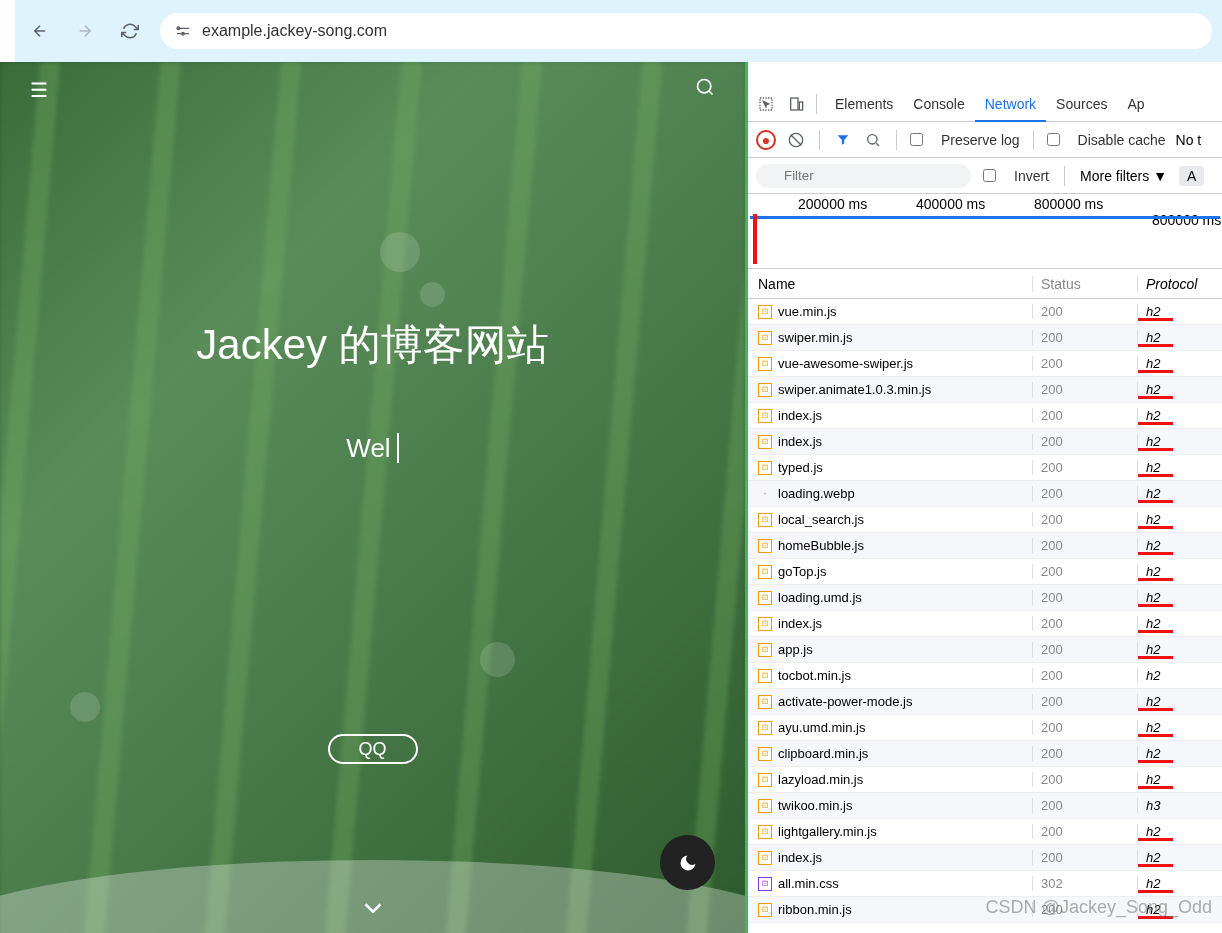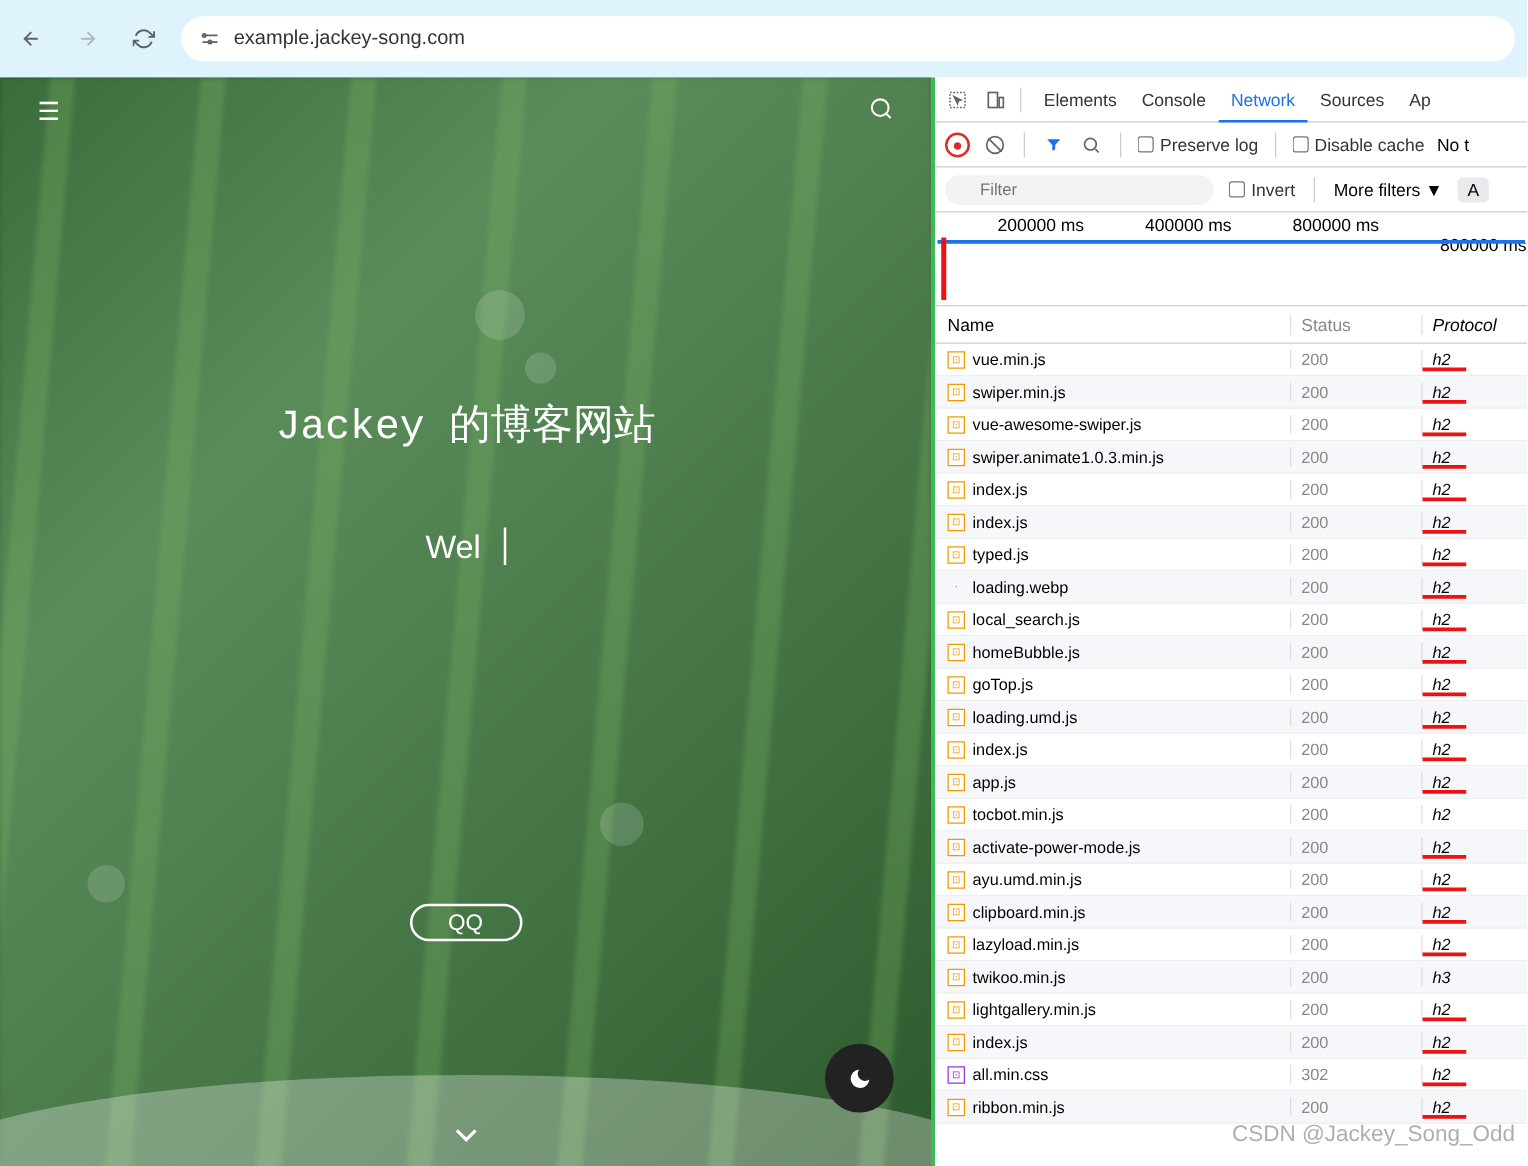--- a/index.html
+++ b/index.html
@@ -1,59 +1,59 @@
 <!DOCTYPE html>
 <html><head>
 <meta charset="utf-8">
 <style>
 * { box-sizing: border-box; margin: 0; padding: 0; }
 body { font-family: -apple-system, BlinkMacSystemFont, "Segoe UI", Arial, sans-serif; font-size: 14px; background: #fff; width: 1222px; height: 933px; overflow: hidden; }
 
 
-.browser-bar { height: 62px; background: #dff3fc; display: flex; align-items: center; padding: 0 10px; gap: 15px; }
+.browser-bar { height: 62px; background: #dff3fc; display: flex; align-items: center; padding: 0 10px; gap: 15px; margin-left: 15px; }
 .nav-btn { width: 30px; height: 30px; display: flex; align-items: center; justify-content: center; color: #5f6368; cursor: pointer; }
 .url-bar { flex: 1; height: 36px; background: #fff; border-radius: 18px; display: flex; align-items: center; padding: 0 12px; gap: 8px; }
 .site-badge { width: 22px; height: 22px; display: flex; align-items: center; justify-content: center; color: #5f6368; font-size: 11px; }
 .url-text { font-size: 16px; color: #333; position: relative; }
 .underline-red { position: absolute; bottom: -3px; left: 18px; width: 250px; height: 4px; border-bottom: 3px solid #e11; border-radius: 50%; }
 
 
 .main { display: flex; height: calc(933px - 55px); }
 .left-pane { width: 745px; position: relative; background: linear-gradient(135deg, #2d5a2d 0%, #4a7c4a 30%, #3d6b3d 60%, #2d5a2d 100%); overflow: hidden; }
 .bamboo-bg { position: absolute; inset: 0; background:
   repeating-linear-gradient(95deg, transparent 0, transparent 40px, rgba(120,180,100,0.3) 40px, rgba(120,180,100,0.3) 60px, transparent 60px, transparent 120px),
   linear-gradient(135deg, #3a6b3a 0%, #5a8c5a 30%, #487848 60%, #2d5a2d 100%);
   filter: blur(2px); }
 .bubble { position: absolute; border-radius: 50%; background: rgba(255,255,255,0.15); }
 .blog-header { position: relative; height: 55px; display: flex; align-items: center; justify-content: space-between; padding: 0 30px; }
 .menu-icon, .search-icon { color: #fff; font-size: 20px; cursor: pointer; }
 .blog-title { color: #fff; font-size: 26px; font-family: "Comic Sans MS", cursive; font-weight: bold; }
 .hero { position: relative; text-align: center; padding-top: 200px; color: #fff; }
-.hero h1 { font-size: 33px; font-weight: 400; margin-bottom: 60px; font-family: Liberation Mono, monospace; }
+.hero h1 { font-size: 42px; font-weight: 400; margin-bottom: 60px; }
 .hero-sub { font-size: 26px; }
-.cursor { border-right: 2px solid #fff; padding-right: 18px; }
+.cursor { border-right: 2px solid #fff; padding-right: 6px; }
 .qq-btn { position: relative; margin: 270px auto 0; width: 90px; height: 30px; border: 2px solid #fff; border-radius: 20px; color: #fff; display: flex; align-items: center; justify-content: center; font-size: 18px; }
 .dark-btn { position: absolute; bottom: 50px; right: 30px; width: 55px; height: 55px; background: #222; border-radius: 50%; display: flex; align-items: center; justify-content: center; color: #fff; font-size: 20px; }
 .wave { position: absolute; bottom: 0; left: 0; right: 0; height: 80px; background: rgba(255,255,255,0.3); clip-path: ellipse(60% 100% at 50% 100%); }
 .scroll-down { position: absolute; bottom: 10px; left: 50%; transform: translateX(-50%); color: #fff; font-size: 28px; }
 
 
 .devtools { flex: 1; background: #fff; border-left: 3px solid #3cba54; display: flex; flex-direction: column; overflow: hidden; }
-.dt-tabs { height: 36px; display: flex; align-items: center; border-bottom: 1px solid #ccc; padding: 0 5px; gap: 5px; }
+.dt-tabs { height: 36px; display: flex; align-items: center; border-bottom: 1px solid #ccc; padding: 0 5px; gap: 5px; margin-top: 24px; }
 .dt-tab-icon { width: 25px; height: 25px; display: flex; align-items: center; justify-content: center; color: #5f6368; }
 .dt-sep { width: 1px; height: 20px; background: #ccc; margin: 0 3px; }
 .dt-tab { padding: 8px 10px; color: #333; cursor: pointer; }
 .dt-tab.active { color: #1a73e8; border-bottom: 2px solid #1a73e8; }
 .dt-toolbar { height: 36px; display: flex; align-items: center; border-bottom: 1px solid #ccc; padding: 0 8px; gap: 10px; }
 .tb-icon { width: 20px; height: 20px; display: flex; align-items: center; justify-content: center; }
 .rec-icon { color: #d93025; border: 2px solid #d93025; border-radius: 50%; }
 .clear-icon { color: #5f6368; }
 .filter-icon { color: #1a73e8; }
 .search-icon2 { color: #5f6368; }
-.chk-label { display: flex; align-items: center; gap: 5px; color: #333; }
+.chk-label { display: flex; align-items: center; gap: 18px; color: #333; }
 .dt-filter { height: 36px; display: flex; align-items: center; border-bottom: 1px solid #ccc; padding: 0 8px; gap: 12px; }
 .filter-input { flex: 0 0 220px; height: 24px; background: #f1f3f4; border: none; border-radius: 12px; padding: 0 10px 0 28px; position: relative; }
 .filter-wrap { position: relative; }
 .filter-wrap .ficon { position: absolute; left: 8px; top: 4px; color: #5f6368; }
 .invert-btn { background: #e8eaed; padding: 2px 8px; border-radius: 4px; }
 .timeline { height: 75px; border-bottom: 1px solid #ccc; position: relative; padding-top: 4px; }
 .tl-label { position: absolute; }
 .tl-mark { position: absolute; top: 20px; left: 5px; width: 4px; height: 50px; background: #e11; }
 .tl-line { position: absolute; top: 22px; left: 2px; right: 2px; height: 3px; background: #1a73e8; }
 

